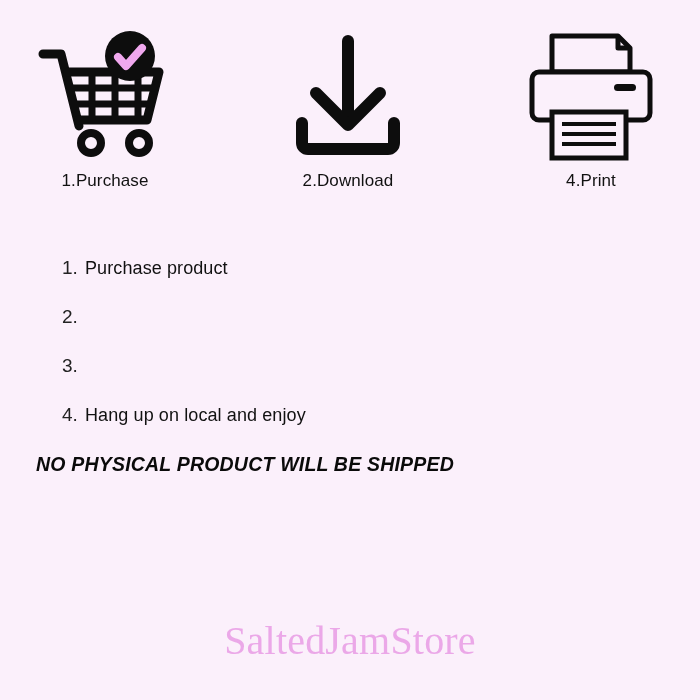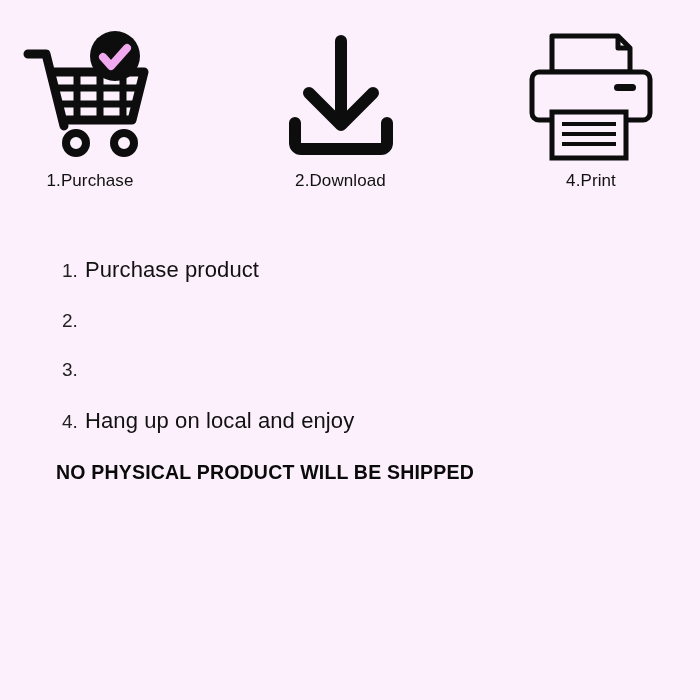--- a/index.html
+++ b/index.html
@@ -19,21 +19,21 @@
     width: 700px;
     height: 700px;
     position: relative;
   }
 
   
   .steps {
     display: flex;
     justify-content: space-between;
     align-items: flex-end;
-    padding: 26px 34px 0 15px;
+    padding: 26px 34px 0 30px;
     box-sizing: border-box;
   }
   .step {
     width: 150px;
     display: flex;
     flex-direction: column;
     align-items: center;
   }
   .step-art {
     height: 140px;
@@ -61,31 +61,32 @@
     align-items: baseline;
     margin-bottom: 27px;
   }
   .instr-num {
     font-size: 19px;
     color: #222222;
     margin-right: 3px;
     min-width: 20px;
   }
   .instr-text {
-    font-size: 22px;
+    font-size: 18px;
     color: #111111;
     letter-spacing: 0.1px;
   }
 
   .disclaimer {
-    padding-left: 56px;
+    padding-left: 36px;
     font-size: 19.5px;
     font-weight: bold;
     color: #0a0a0a;
     letter-spacing: 0.2px;
+    font-style: italic;
   }
 
   
   .brand {
     position: absolute;
     left: 0;
     right: 0;
     top: 617px;
     text-align: center;
     font-family: "Liberation Serif", serif;
@@ -169,14 +170,15 @@
       <span class="instr-num">3.</span>
     </div>
     <div class="instr-row">
       <span class="instr-num">4.</span>
       <span class="instr-text">Hang up on local and enjoy</span>
     </div>
   </div>
 
   <div class="disclaimer">NO PHYSICAL PRODUCT WILL BE SHIPPED</div>
 
+  <div class="brand">SaltedJamStore</div>
 
 </div>
 
 </body></html>

